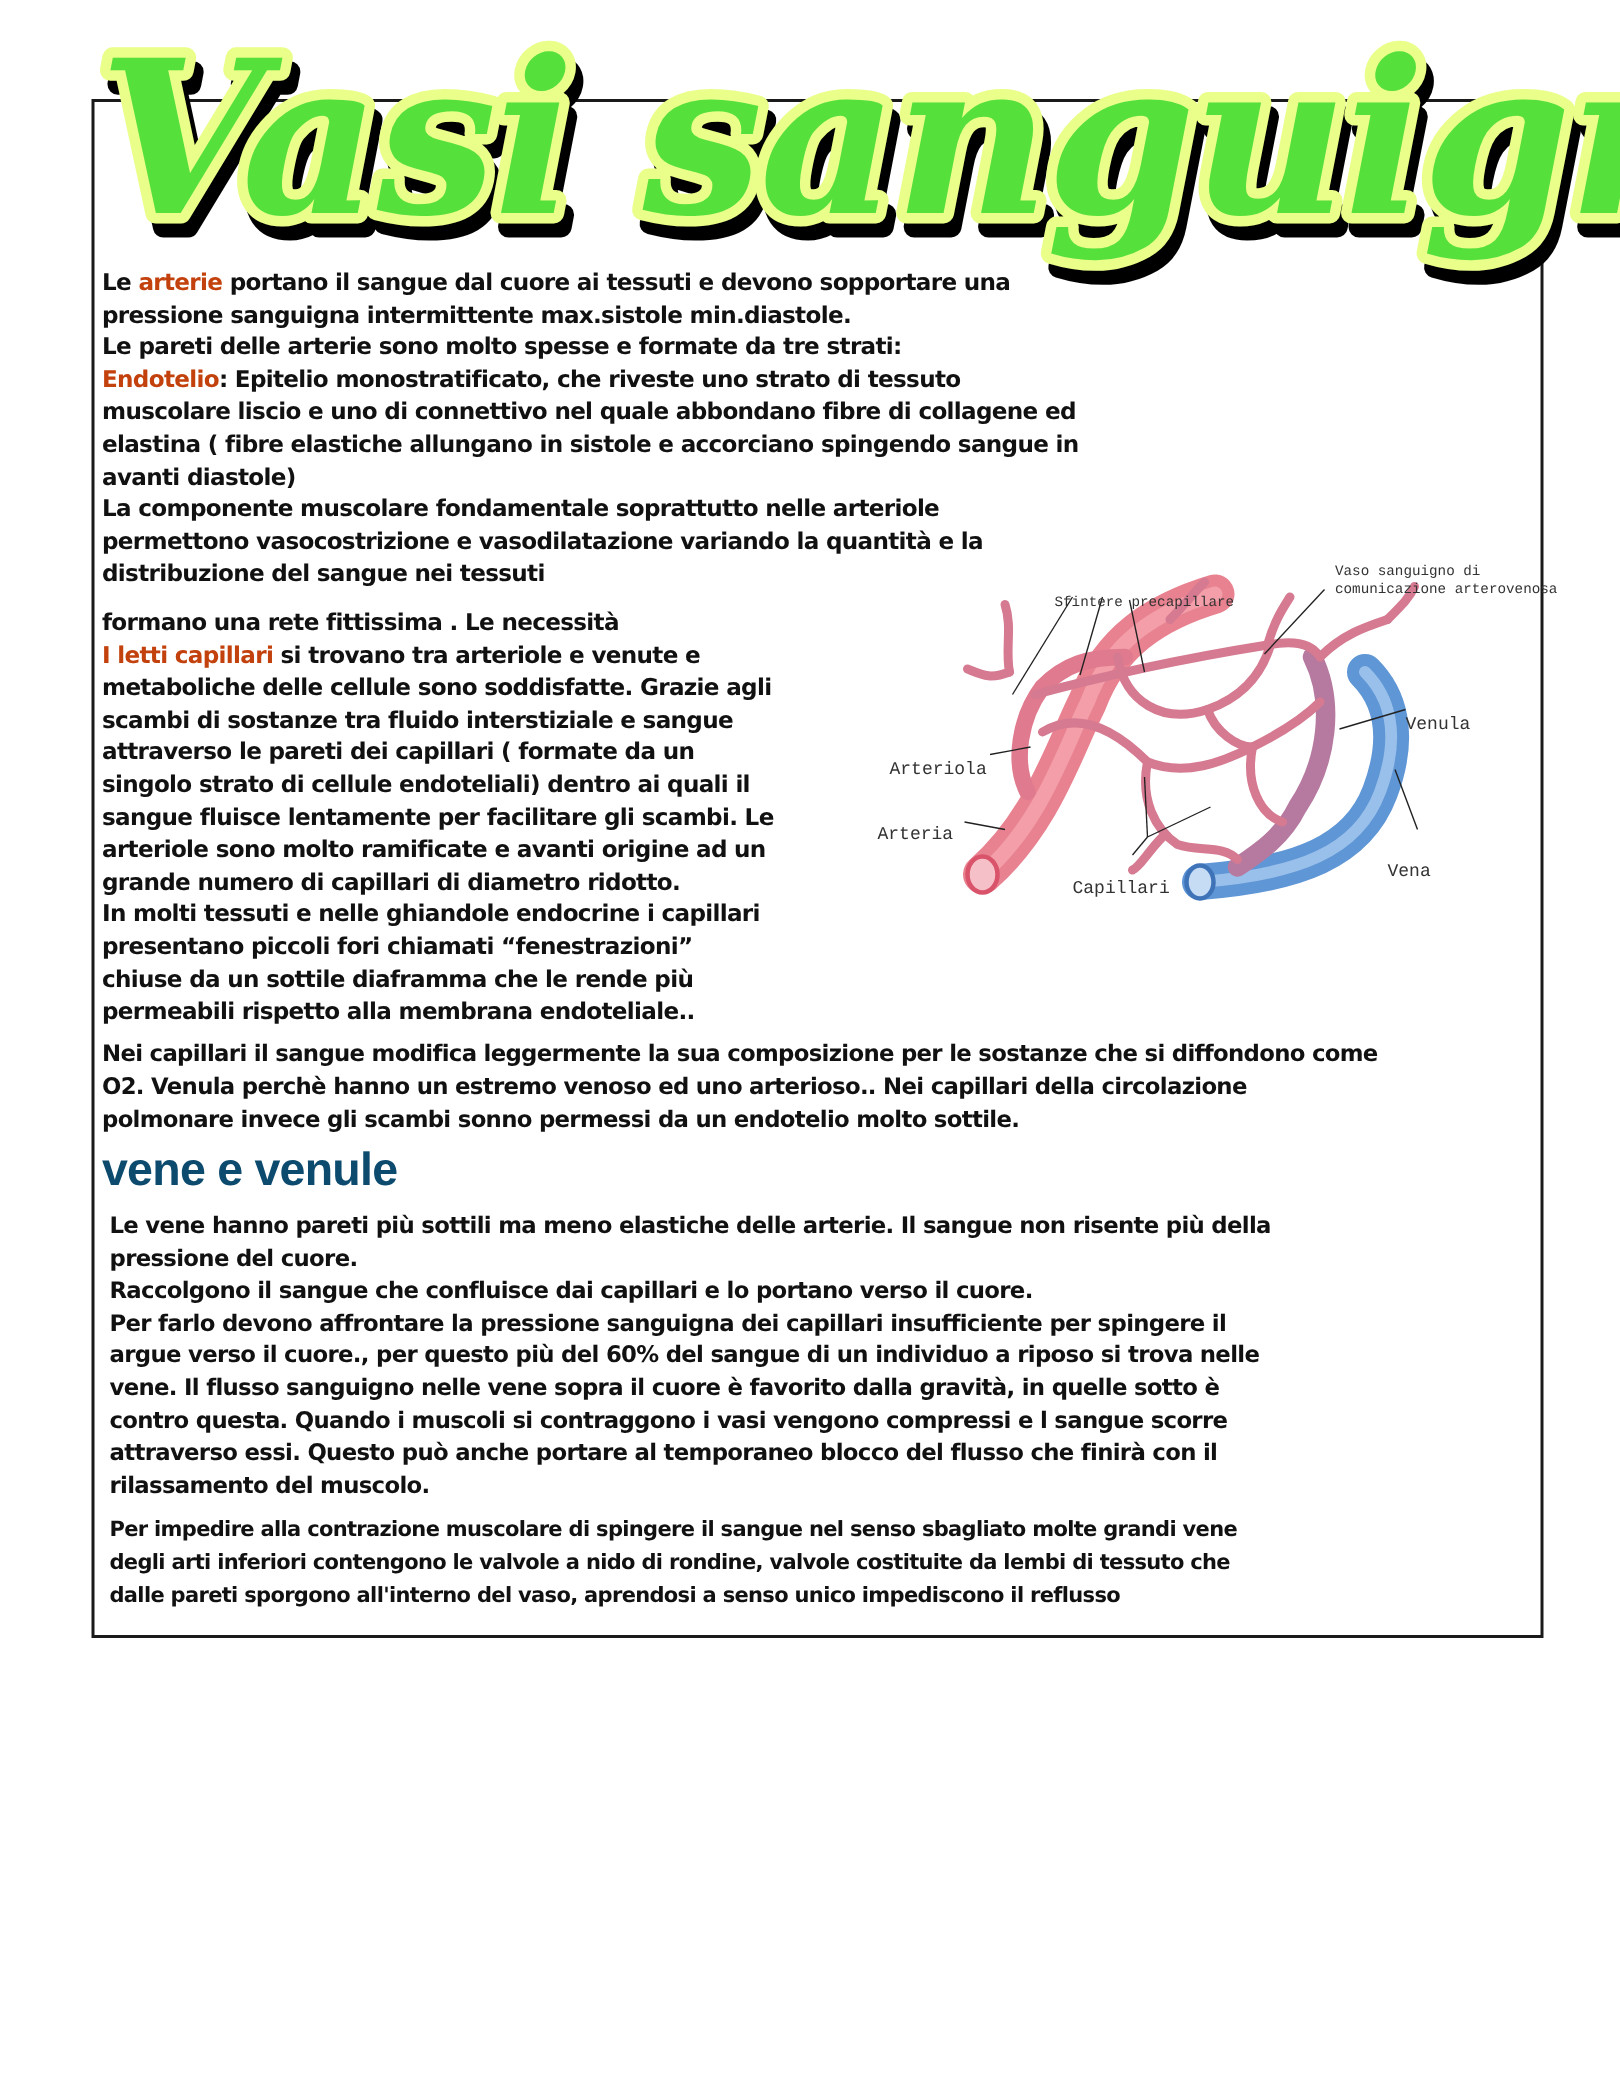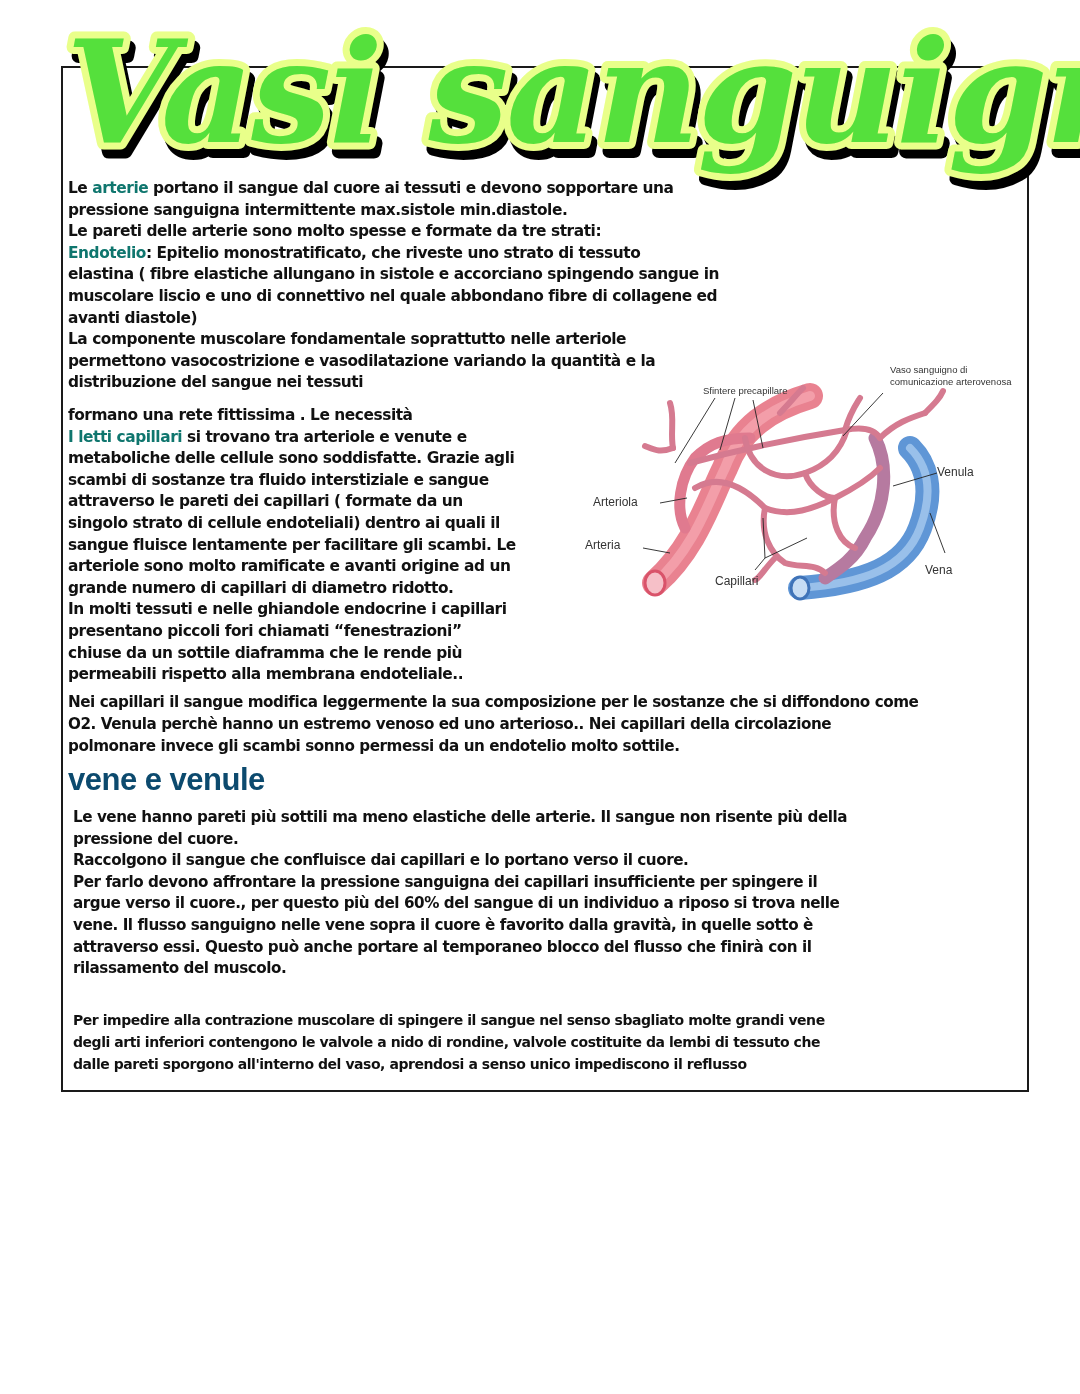--- a/index.html
+++ b/index.html
@@ -19,58 +19,58 @@
       font-family: "DejaVu Serif", serif; font-style: italic; font-weight: bold;
       font-size: 142px; letter-spacing: -2px;
     }
 
     .para {
       position: absolute; font-family: "DejaVu Sans", sans-serif; font-weight: bold;
       font-size: 15.4px; line-height: 21.6px; color: #111; letter-spacing: -0.45px;
       white-space: nowrap; z-index: 6;
     }
     .para .ln { display: block; }
-    .hl { color: #0f766e; }
+    .hl { color: #c2410c; }
 
     #p1 { left: 68px; top: 178px; }
     #p2 { left: 68px; top: 405px; }
     #p3 { left: 68px; top: 692px; font-size: 15.2px; line-height: 21.8px; }
     #p4 { left: 73px; top: 807px; font-size: 15.2px; line-height: 21.6px; }
     #p5 { left: 73px; top: 1010px; font-size: 14px; line-height: 21.8px; }
 
     .section-h {
       position: absolute; left: 68px; top: 762px; font-family: Liberation Sans, sans-serif;
       font-size: 31px; color: #0c4a6e; letter-spacing: -0.5px; font-weight: bold; z-index: 6;
     }
 
     .diagram { position: absolute; left: 575px; top: 358px; width: 455px; height: 245px; z-index: 4; }
     .diagram svg { width: 100%; height: 100%; }
-    .dlabel { position: absolute; font-family: Liberation Sans, sans-serif; color: #333; font-size: 12px; white-space: nowrap; }
+    .dlabel { position: absolute; font-family: Liberation Mono, monospace; color: #333; font-size: 12px; white-space: nowrap; margin-top: 11px; }
     .dlabel.small { font-size: 9.5px; line-height: 12px; }
   </style>
 </head>
 <body>
 
 <div class="frame"></div>
 
 <div class="title">
   <svg viewBox="0 0 880 180">
     <text x="8" y="140" fill="#000" stroke="#000" stroke-width="14" stroke-linejoin="round" transform="translate(5,9)">Vasi sanguigni</text>
     <text x="8" y="140" fill="#e9ff8a" stroke="#e9ff8a" stroke-width="14" stroke-linejoin="round">Vasi sanguigni</text>
     <text x="8" y="140" fill="#55e03c">Vasi sanguigni</text>
   </svg>
 </div>
 
 <div class="para" id="p1">
   <span class="ln"><span>Le </span><span class="hl">arterie</span><span> portano il sangue dal cuore ai tessuti e devono sopportare una</span></span>
   <span class="ln">pressione sanguigna intermittente max.sistole min.diastole.</span>
   <span class="ln">Le pareti delle arterie sono molto spesse e formate da tre strati:</span>
   <span class="ln"><span class="hl">Endotelio</span><span>: Epitelio monostratificato, che riveste uno strato di tessuto</span></span>
+  <span class="ln">muscolare liscio e uno di connettivo nel quale abbondano fibre di collagene ed</span>
   <span class="ln">elastina ( fibre elastiche allungano in sistole e accorciano spingendo sangue in</span>
-  <span class="ln">muscolare liscio e uno di connettivo nel quale abbondano fibre di collagene ed</span>
   <span class="ln">avanti diastole)</span>
   <span class="ln">La componente muscolare fondamentale soprattutto nelle arteriole</span>
   <span class="ln">permettono vasocostrizione e vasodilatazione variando la quantità e la</span>
   <span class="ln">distribuzione del sangue nei tessuti</span>
 </div>
 
 <div class="para" id="p2">
   <span class="ln">formano una rete fittissima . Le necessità</span>
   <span class="ln"><span class="hl">I letti capillari</span><span> si trovano tra arteriole e venute e</span></span>
   <span class="ln">metaboliche delle cellule sono soddisfatte. Grazie agli</span>
@@ -161,20 +161,21 @@
 
 <div class="section-h">vene e venule</div>
 
 <div class="para" id="p4">
   <span class="ln">Le vene hanno pareti più sottili ma meno elastiche delle arterie. Il sangue non risente più della</span>
   <span class="ln">pressione del cuore.</span>
   <span class="ln">Raccolgono il sangue che confluisce dai capillari e lo portano verso il cuore.</span>
   <span class="ln">Per farlo devono affrontare la pressione sanguigna dei capillari insufficiente per spingere il</span>
   <span class="ln">argue verso il cuore., per questo più del 60% del sangue di un individuo a riposo si trova nelle</span>
   <span class="ln">vene. Il flusso sanguigno nelle vene sopra il cuore è favorito dalla gravità, in quelle sotto è</span>
+  <span class="ln">contro questa. Quando i muscoli si contraggono i vasi vengono compressi e l sangue scorre</span>
   <span class="ln">attraverso essi. Questo può anche portare al temporaneo blocco del flusso che finirà con il</span>
   <span class="ln">rilassamento del muscolo.</span>
 </div>
 
 <div class="para" id="p5">
   <span class="ln">Per impedire alla contrazione muscolare di spingere il sangue nel senso sbagliato molte grandi vene</span>
   <span class="ln">degli arti inferiori contengono le valvole a nido di rondine, valvole costituite da lembi di tessuto che</span>
   <span class="ln">dalle pareti sporgono all'interno del vaso, aprendosi a senso unico impediscono il reflusso</span>
 </div>
 

